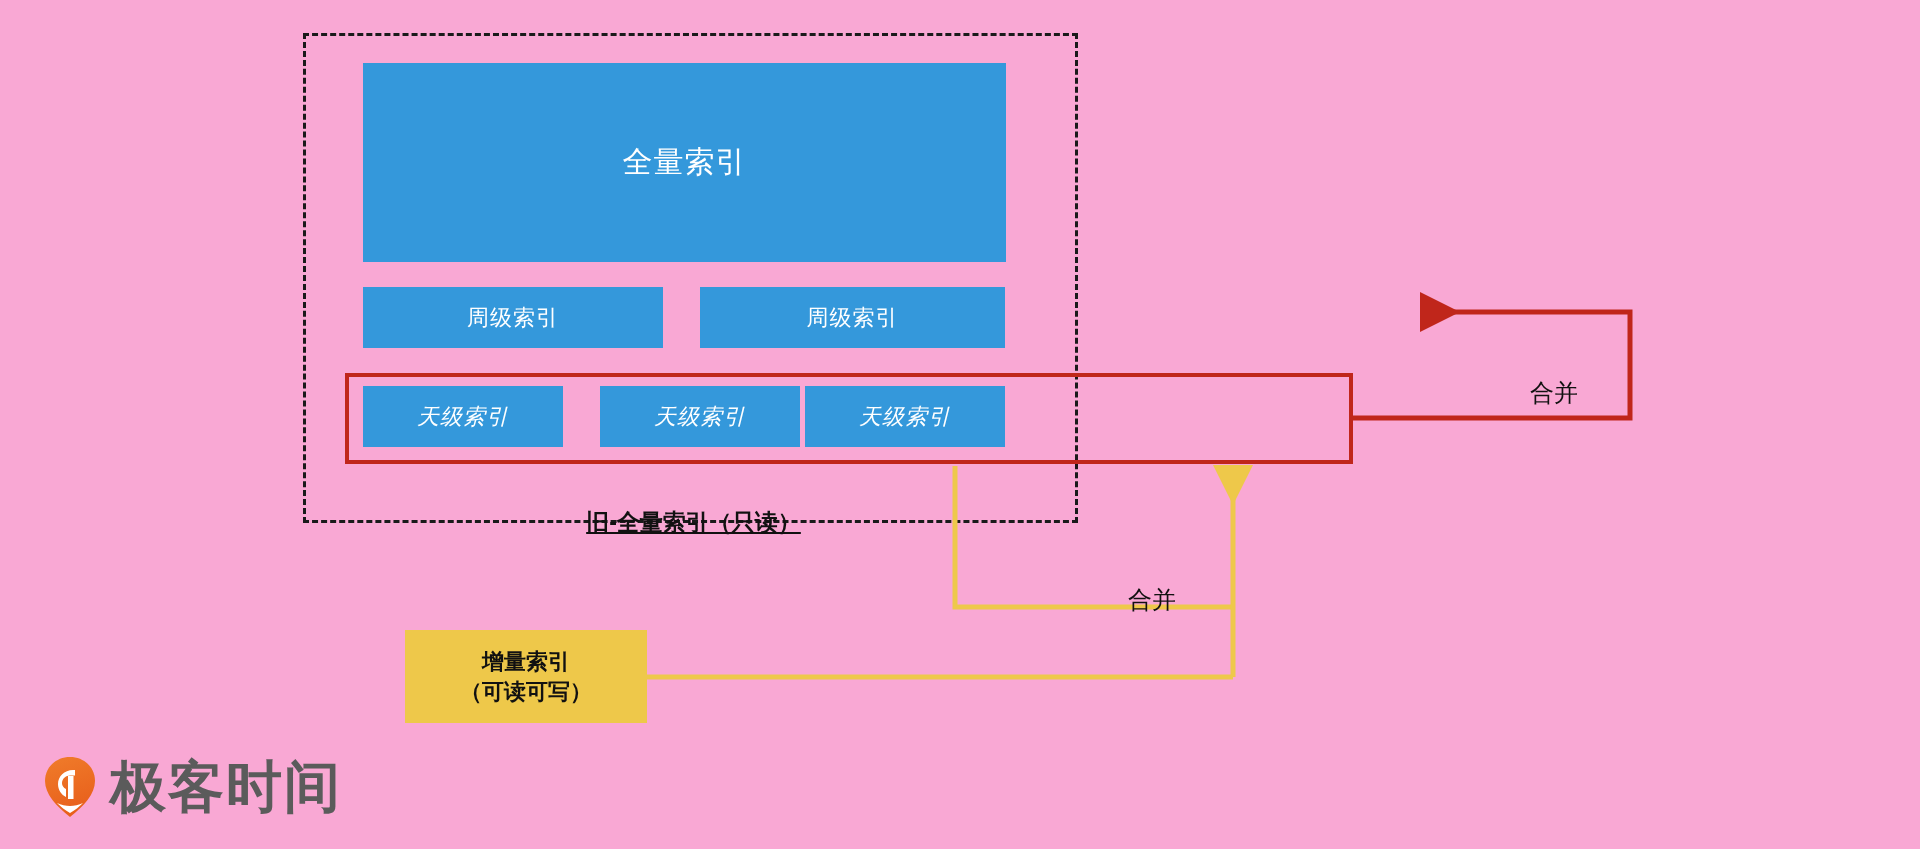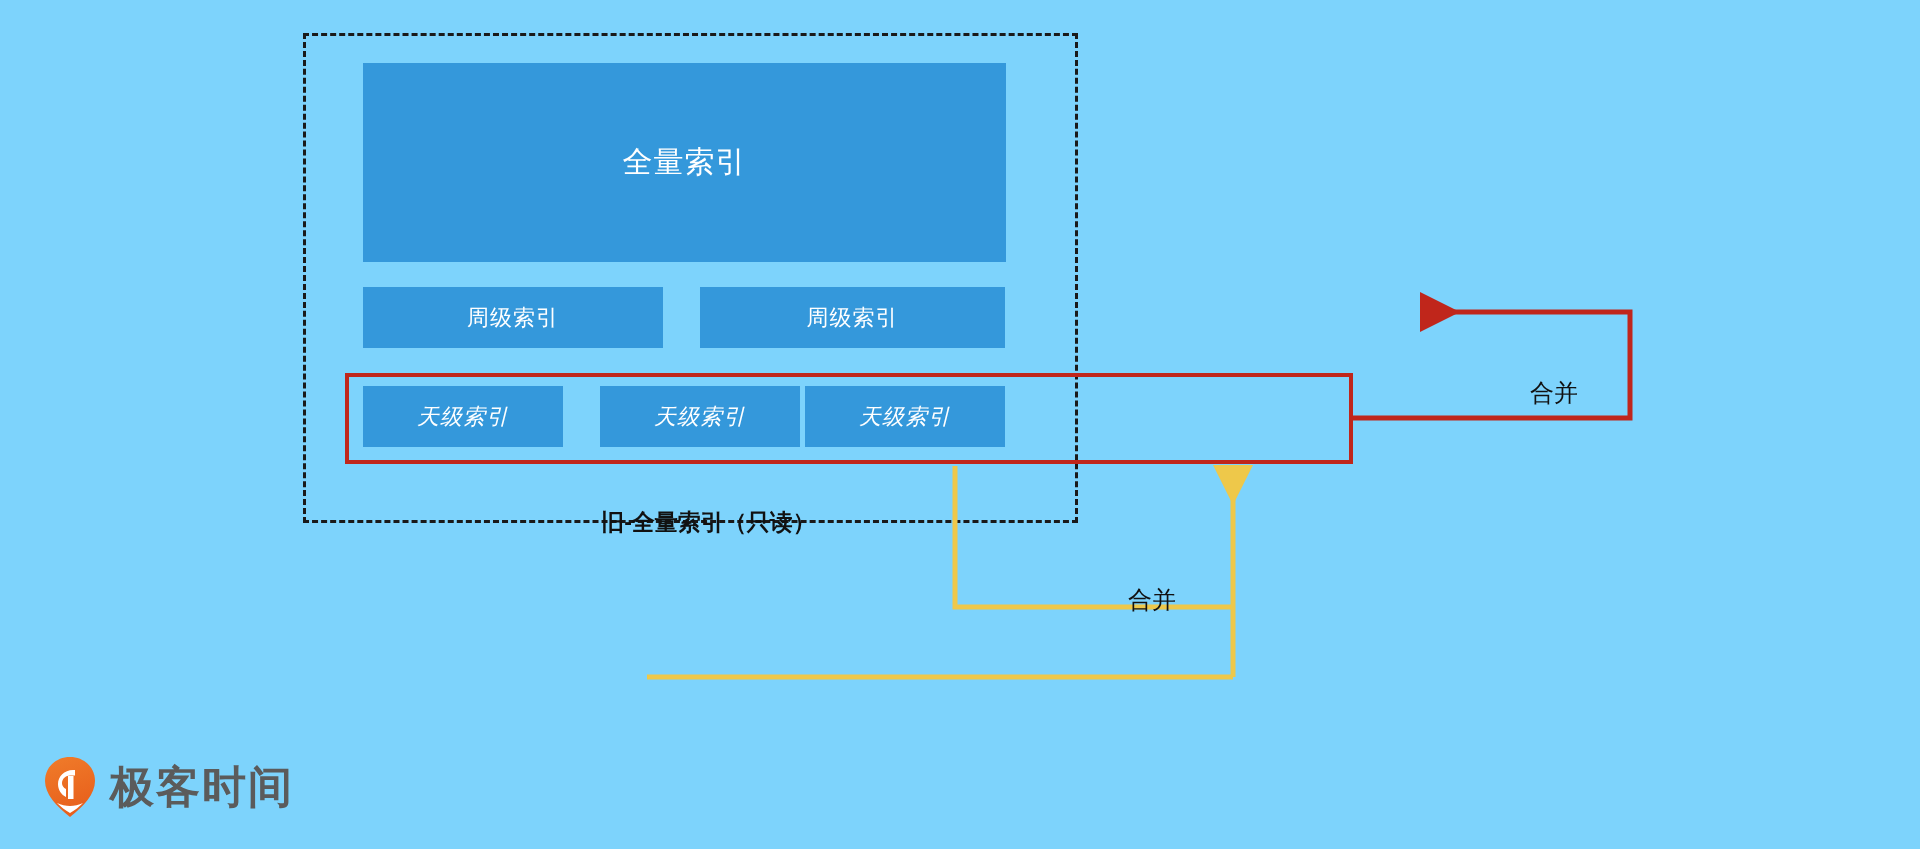--- a/index.html
+++ b/index.html
@@ -7,21 +7,21 @@
     padding: 0;
     background: #ffffff;
   }
   body {
     font-family: "Liberation Sans", "DejaVu Sans", sans-serif;
   }
   #canvas {
     position: relative;
     width: 1920px;
     height: 849px;
-    background: #7dd3fc;
+    background: #f9a8d4;
     overflow: hidden;
   }
 
   
   .dashed-group {
     position: absolute;
     left: 303px;
     top: 33px;
     width: 775px;
     height: 490px;
@@ -105,25 +105,26 @@
 
   
   .plain-label {
     position: absolute;
     color: #111111;
     font-size: 23px;
     white-space: nowrap;
     margin-top: 32px;
   }
   .old-full-label {
-    left: 321px;
+    left: 306px;
     top: 475px;
     width: 775px;
     text-align: center;
     font-weight: bold;
+    text-decoration: underline;
   }
   .merge-red-label {
     left: 1530px;
     top: 345px;
     font-size: 24px;
   }
   .merge-yellow-label {
     left: 1128px;
     top: 552px;
     font-size: 24px;
@@ -147,21 +148,21 @@
     display: flex;
     align-items: center;
     gap: 14px;
   }
   .logo-mark {
     width: 52px;
     height: 62px;
     position: relative;
   }
   .logo-text {
-    font-size: 44px;
+    font-size: 56px;
     font-weight: bold;
     color: #5b5b5b;
     letter-spacing: 2px;
     line-height: 1;
   }
 </style>
 </head>
 <body>
 
 <div id="canvas">
@@ -199,20 +200,24 @@
 
   <div class="blue-box day-row-box day-1">天级索引</div>
   <div class="blue-box day-row-box day-2">天级索引</div>
   <div class="blue-box day-row-box day-3">天级索引</div>
 
   <div class="plain-label old-full-label">旧-全量索引（只读）</div>
 
   <div class="plain-label merge-red-label">合并</div>
   <div class="plain-label merge-yellow-label">合并</div>
 
+  <div class="yellow-box">
+    <span>增量索引</span>
+    <span>（可读可写）</span>
+  </div>
 
   <div class="logo">
     <span class="logo-mark">
       <svg width="52" height="62" viewBox="0 0 52 62" xmlns="http://www.w3.org/2000/svg">
         <defs>
           <linearGradient id="pinGrad" x1="0" y1="0" x2="0.3" y2="1">
             <stop offset="0%" stop-color="#f07c2a"></stop>
             <stop offset="100%" stop-color="#e8601c"></stop>
           </linearGradient>
         </defs>

